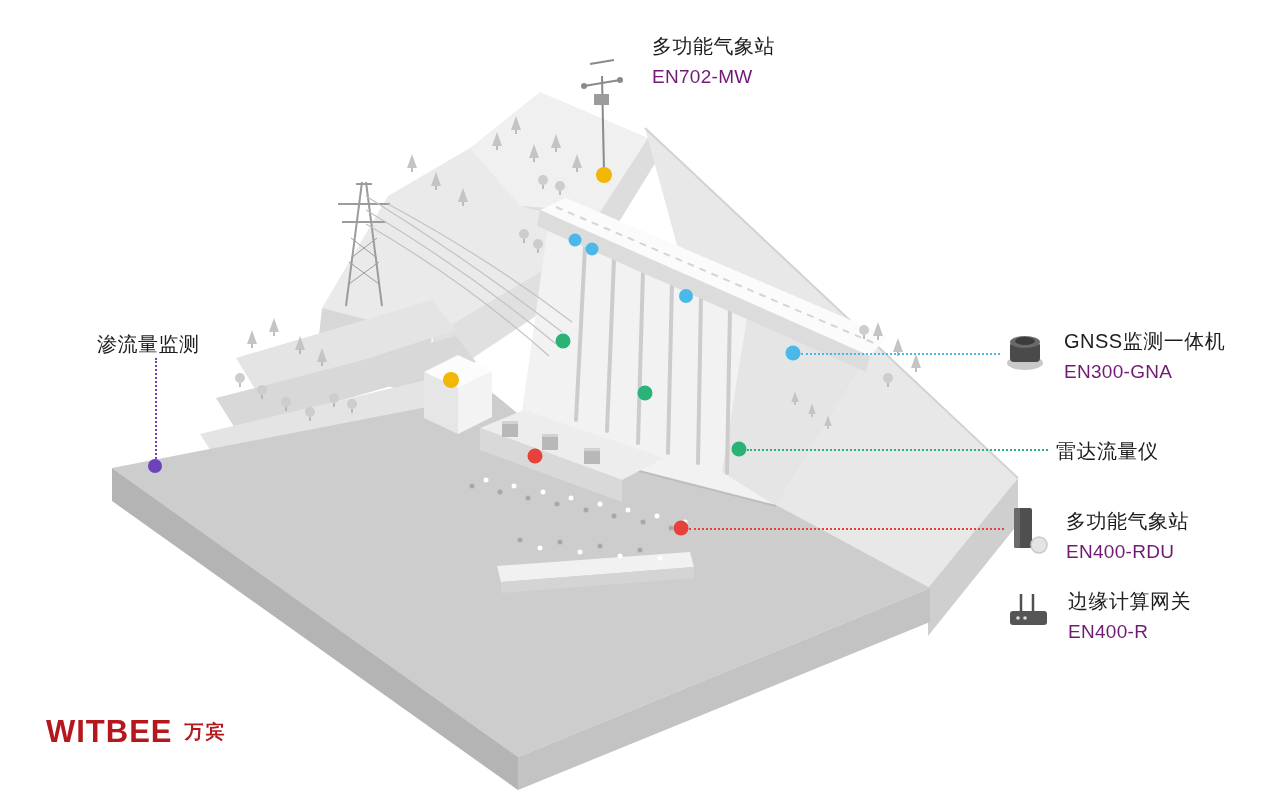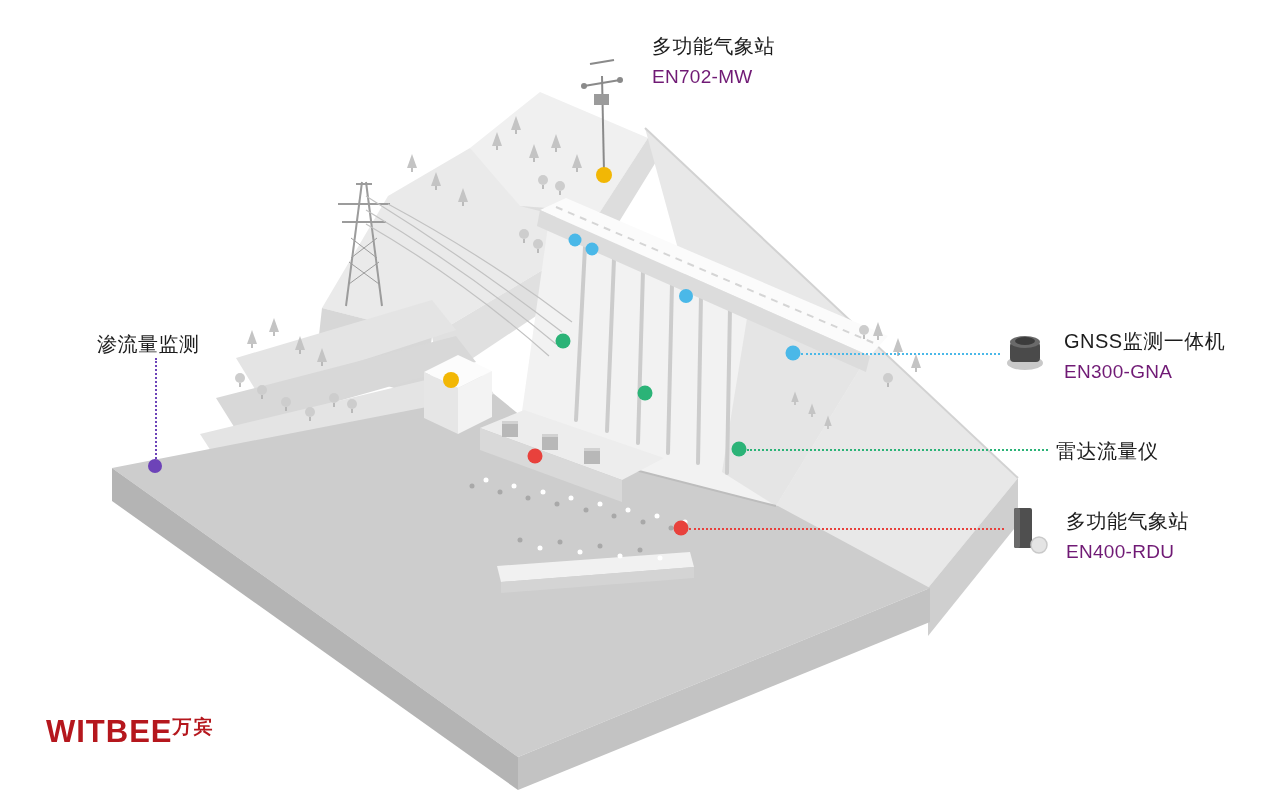--- a/index.html
+++ b/index.html
@@ -9,21 +9,21 @@
   .scene-svg { position:absolute; left:0; top:0; width:1267px; height:803px; }
   .overlay { position:absolute; left:0; top:0; width:1267px; height:803px; pointer-events:none; }
   .dot { position:absolute; border-radius:50%; transform:translate(-50%,-50%); }
   .leader { position:absolute; }
   .callout { position:absolute; }
   .callout-row { display:flex; align-items:flex-start; gap:16px; }
   .c-title { font-size:20px; line-height:23px; font-weight:500; color:#1c1c1c; letter-spacing:0.5px; white-space:nowrap; }
   .c-model { font-size:19px; line-height:21px; font-weight:400; color:#701a75; margin-top:8px; letter-spacing:0.3px; white-space:nowrap; }
   .single-line { font-size:20px; font-weight:500; color:#1c1c1c; letter-spacing:0.5px; white-space:nowrap; }
   .dev-icon { flex:0 0 auto; }
-  .logo { position:absolute; display:flex; align-items:flex-start; }
+  .logo { position:absolute; display:flex; align-items:center; gap:12px; }
   .logo-en { font-size:31px; font-weight:800; letter-spacing:1px; }
   .logo-cn { font-size:19px; font-weight:700; letter-spacing:2px; }
 </style>
 </head>
 <body>
 
 <div class="stage">
 
   <svg class="scene-svg" viewBox="0 0 1267 803" aria-hidden="true">
     <defs>
@@ -255,19 +255,34 @@
         <rect x="8" y="4" width="6" height="40" rx="2" fill="#6a6a6a"></rect>
         <circle cx="33" cy="41" r="8" fill="#e4e4e4" stroke="#c9c9c9" stroke-width="1.5"></circle>
       </svg>
       <div style="padding-top:6px;">
         <div class="c-title">多功能气象站</div>
         <div class="c-model">EN400-RDU</div>
       </div>
     </div>
   </div>
 
+  <div class="callout" style="left:1006px; top:588px;">
+    <div class="callout-row">
+      <svg class="dev-icon" width="46" height="46" viewBox="0 0 46 46">
+        <line x1="15" y1="6" x2="15" y2="23" stroke="#4f4f4f" stroke-width="2.5"></line>
+        <line x1="27" y1="6" x2="27" y2="23" stroke="#4f4f4f" stroke-width="2.5"></line>
+        <rect x="4" y="23" width="37" height="14" rx="3" fill="#555555"></rect>
+        <circle cx="12" cy="30" r="1.8" fill="#dddddd"></circle>
+        <circle cx="19" cy="30" r="1.8" fill="#dddddd"></circle>
+      </svg>
+      <div style="padding-top:2px;">
+        <div class="c-title">边缘计算网关</div>
+        <div class="c-model">EN400-R</div>
+      </div>
+    </div>
+  </div>
 
   <div class="logo" style="left: 46px; top: 714px; color: rgb(181, 23, 29);">
     <span class="logo-en">WITBEE</span>
     <span class="logo-cn">万宾</span>
   </div>
 
 </div>
 
 </body></html>

